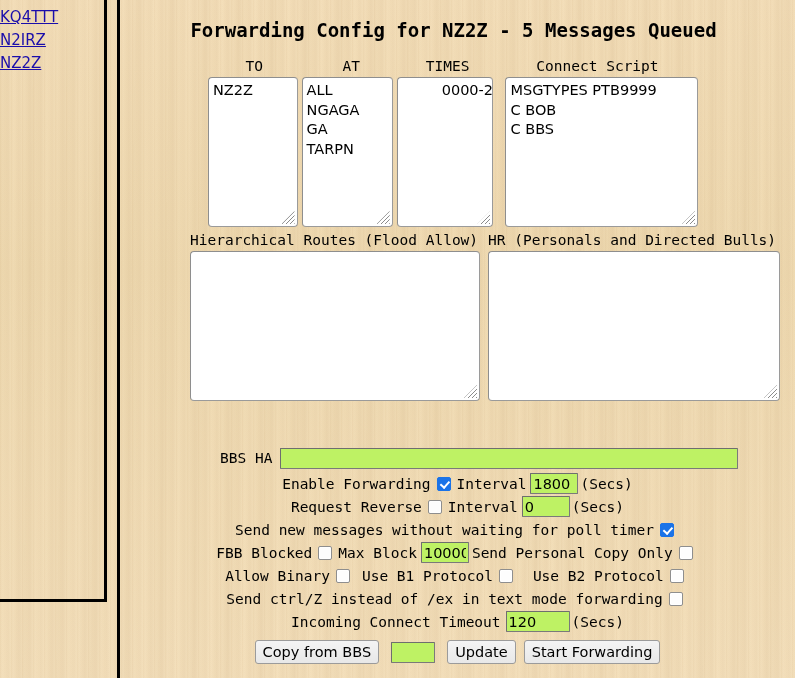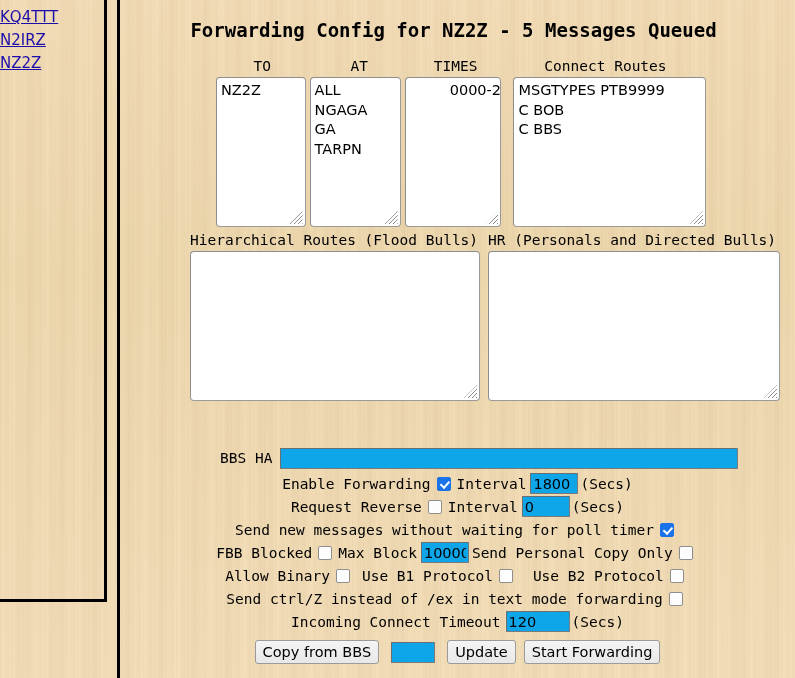--- a/index.html
+++ b/index.html
@@ -81,21 +81,21 @@
     font-weight: bold;
     letter-spacing: 0px;
     margin: 19px 0 0 0;
     padding: 0 8px 0 0;
     white-space: nowrap;
   }
 
   
   .toprow {
     position: absolute;
-    left: 96px;
+    left: 88px;
     top: 58px;
     width: 490px;
   }
   .col-labels {
     display: flex;
     font-size: 14.5px;
     line-height: 16px;
   }
   .col-labels .lbl {
     text-align: center;
@@ -180,21 +180,21 @@
     white-space: nowrap;
   }
   .frow.r-bbsha { justify-content: flex-start; padding-left: 100px; height: 28px; }
 
   input[type="text"] {
     font-family: "DejaVu Sans", sans-serif;
     font-size: 14.5px;
     border: 1px solid #7a7a7a;
     border-top-color: #6e6e6e;
     border-left-color: #6e6e6e;
-    background: #0ea5e9;
+    background: #bef264;
     color: #000;
     padding: 1px 2px;
     box-sizing: border-box;
     height: 21px;
     border-radius: 1px;
   }
   .in-bbsha { width: 458px; height: 24px; margin-left: 8px; }
   .in-interval { width: 48px; margin: 0 2px 0 4px; }
   .in-maxblock { width: 48px; margin: 0 3px 0 4px; }
   .in-timeout { width: 64px; margin: 0 2px 0 5px; }
@@ -274,38 +274,38 @@
 
   <div class="main">
 
     <div class="title">Forwarding Config for NZ2Z - 5 Messages Queued</div>
 
     <div class="toprow">
       <div class="col-labels">
         <div class="lbl l-to">TO</div>
         <div class="lbl l-at">AT</div>
         <div class="lbl l-times">TIMES</div>
-        <div class="lbl l-cs">Connect Routes</div>
+        <div class="lbl l-cs">Connect Script</div>
       </div>
       <div class="box-row">
         <div class="ta ta-to">NZ2Z</div>
         <div class="ta ta-at">ALL
 NGAGA
 GA
 TARPN</div>
         <div class="ta ta-times">0000-2359</div>
         <div class="ta ta-cs">MSGTYPES PTB9999
 C BOB
 C BBS</div>
       </div>
     </div>
 
     <div class="hr-wrap">
       <div class="hr-labels">
-        <div class="hl1">Hierarchical Routes (Flood Bulls)</div>
+        <div class="hl1">Hierarchical Routes (Flood Allow)</div>
         <div class="hl2">HR (Personals and Directed Bulls)</div>
       </div>
       <div class="hr-row">
         <div class="ta ta-hr1"></div>
         <div class="ta ta-hr2"></div>
       </div>
     </div>
 
     <div class="form">
 

